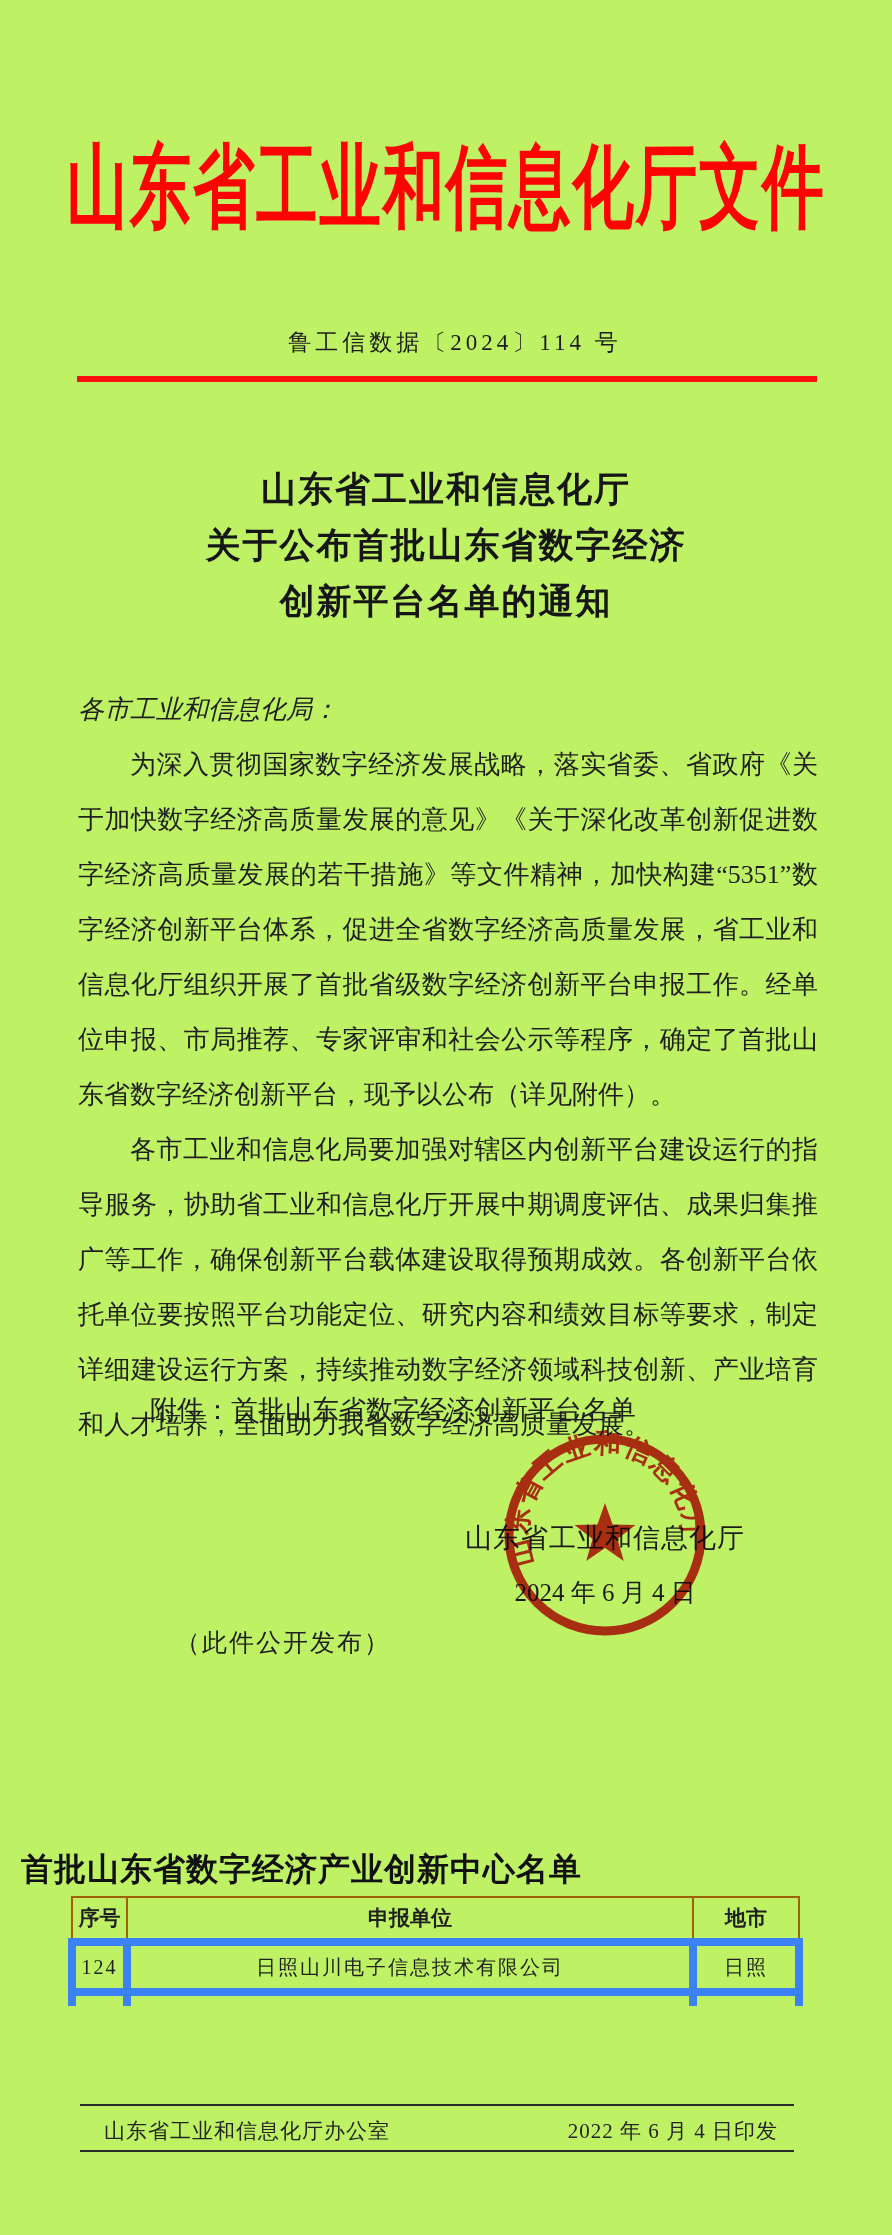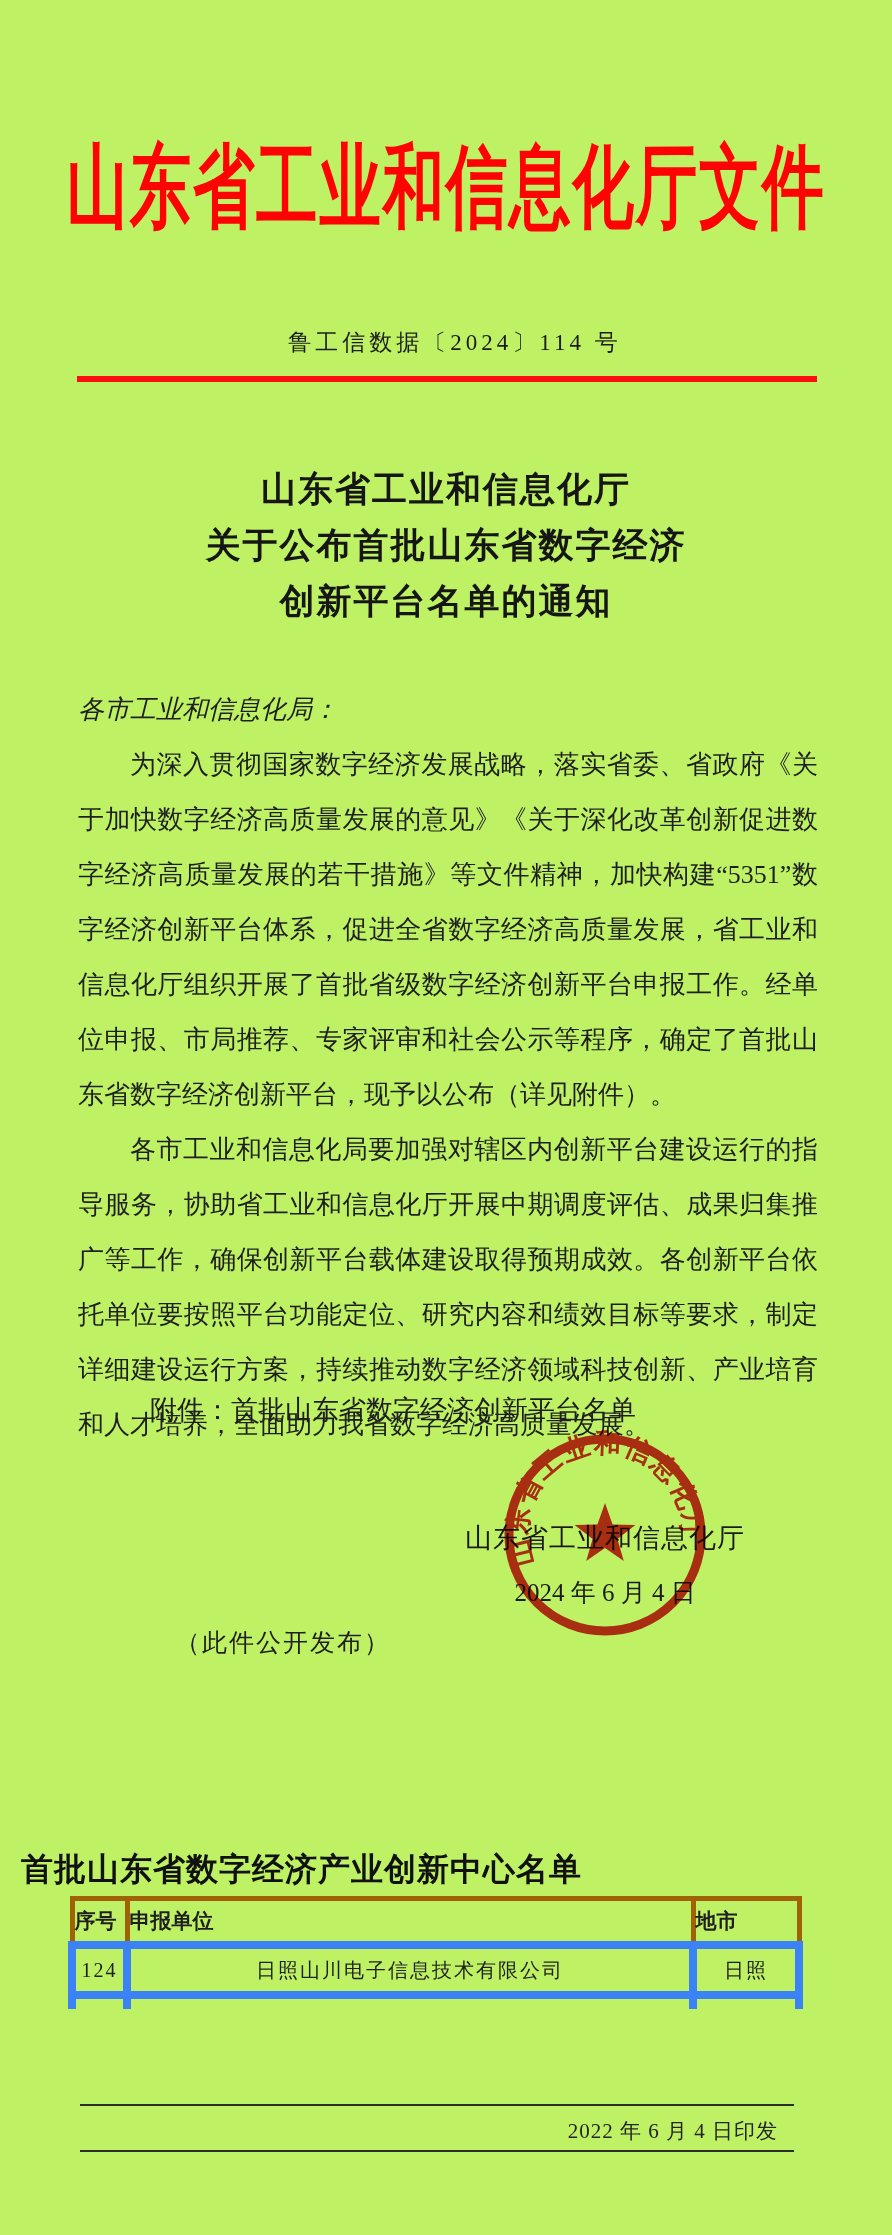--- a/index.html
+++ b/index.html
@@ -78,23 +78,23 @@
     font-family:"Liberation Sans","DejaVu Sans",sans-serif;
     letter-spacing:1px;
     margin-left:21px;
   }
   .attach-table{
     position:absolute;top:1896px;left:68px;width:727px;
     border-collapse:collapse;table-layout:fixed;
     font-size:20px;color:#1f1f1f;
   }
   .attach-table th{
-    border:5px solid #a16207;height:40px;
+    border:2px solid #a16207;height:40px;
     font-family:"Liberation Sans","DejaVu Sans",sans-serif;
-    font-weight:bold;font-size:21px;text-align:left;padding:0;
+    font-weight:bold;font-size:21px;text-align:center;padding:0;
   }
   .attach-table td{
     border:8px solid #3b82f6;height:42px;
     text-align:center;font-size:20px;letter-spacing:2px;padding:0;
   }
   .attach-table tr.stub td{
     height:10px;border-top:none;border-bottom:none;
   }
   
   .footer-rule-top{
@@ -175,17 +175,18 @@
       <tr class="stub">
         <td></td>
           <td></td>
           <td></td>
       </tr>
     </tbody>
   </table>
 
   <div class="footer-rule-top"></div>
   <div class="footer-row">
+    <span class="footer-office">山东省工业和信息化厅办公室</span>
     <span class="footer-printdate">2022 年 6 月 4 日印发</span>
   </div>
   <div class="footer-rule-bottom"></div>
 
 </div>
 
 </body></html>

